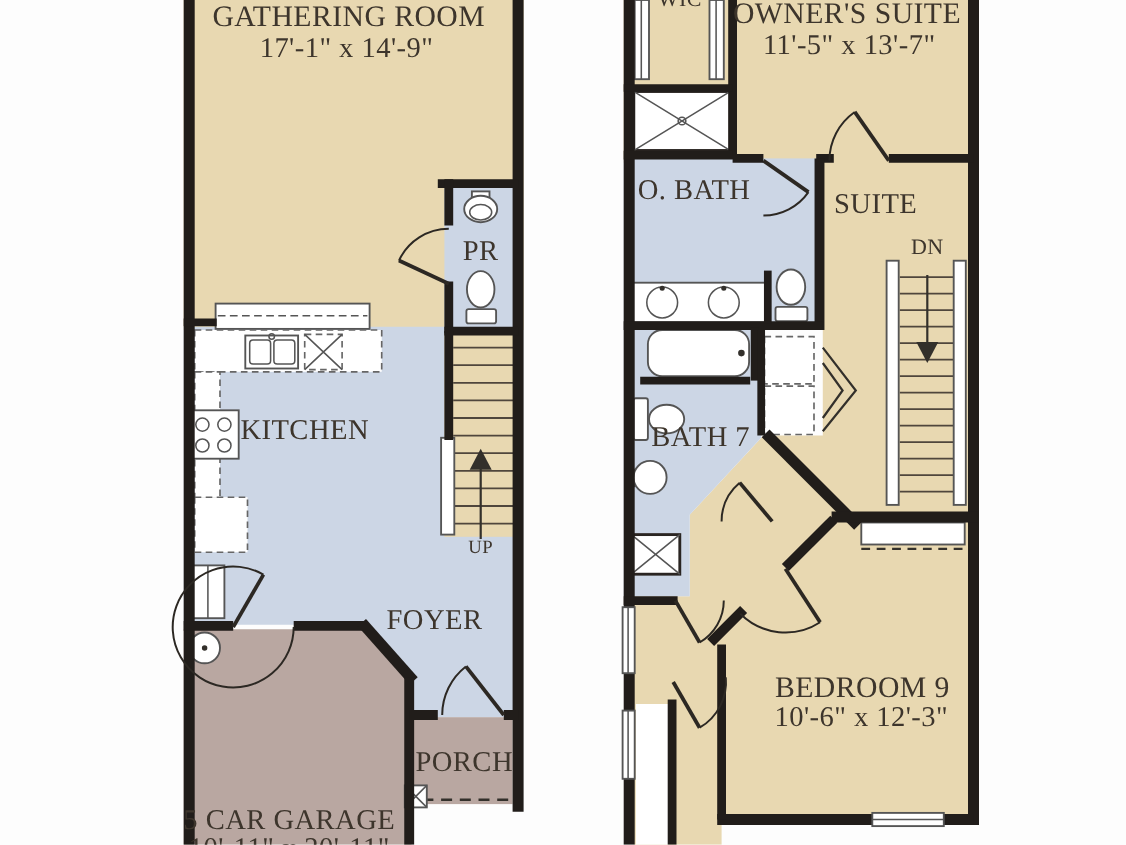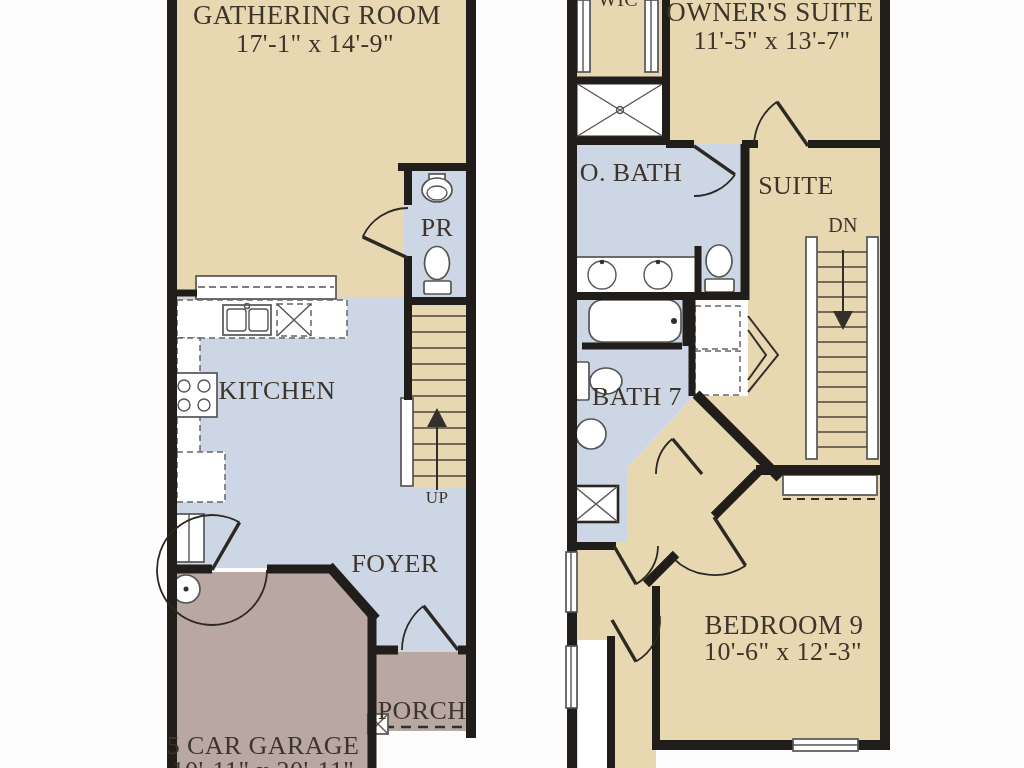--- a/index.html
+++ b/index.html
@@ -258,21 +258,21 @@
       </g>
   </g>
 </svg>
 
 <div class="lbl" style="left:317px;top:15px;font-size:27px">GATHERING ROOM</div>
 <div class="lbl" style="left:315px;top:44px;font-size:26px">17'-1" x 14'-9"</div>
 <div class="lbl" style="left:437px;top:228px;font-size:26px">PR</div>
 <div class="lbl" style="left:277px;top:391px;font-size:26px">KITCHEN</div>
 <div class="lbl" style="left:437px;top:497px;font-size:17px">UP</div>
 <div class="lbl" style="left:395px;top:564px;font-size:26px">FOYER</div>
-<div class="lbl" style="left:422px;top:711px;font-size:26px">PORCH</div>
+<div class="lbl" style="left:422px;top:693px;font-size:26px">PORCH</div>
 <div class="lbl" style="left:263px;top:746px;font-size:26px">5 CAR GARAGE</div>
 <div class="lbl" style="left:263px;top:771px;font-size:26px">10'-11" x 20'-11"</div>
 
 <div class="lbl" style="left:618px;top:-1px;font-size:20px">WIC</div>
 <div class="lbl" style="left:770px;top:12px;font-size:27px">OWNER'S SUITE</div>
 <div class="lbl" style="left:772px;top:41px;font-size:26px">11'-5" x 13'-7"</div>
 <div class="lbl" style="left:631px;top:173px;font-size:26px">O. BATH</div>
 <div class="lbl" style="left:796px;top:186px;font-size:26px">SUITE</div>
 <div class="lbl" style="left:843px;top:225px;font-size:20px">DN</div>
 <div class="lbl" style="left:637px;top:397px;font-size:26px">BATH 7</div>

